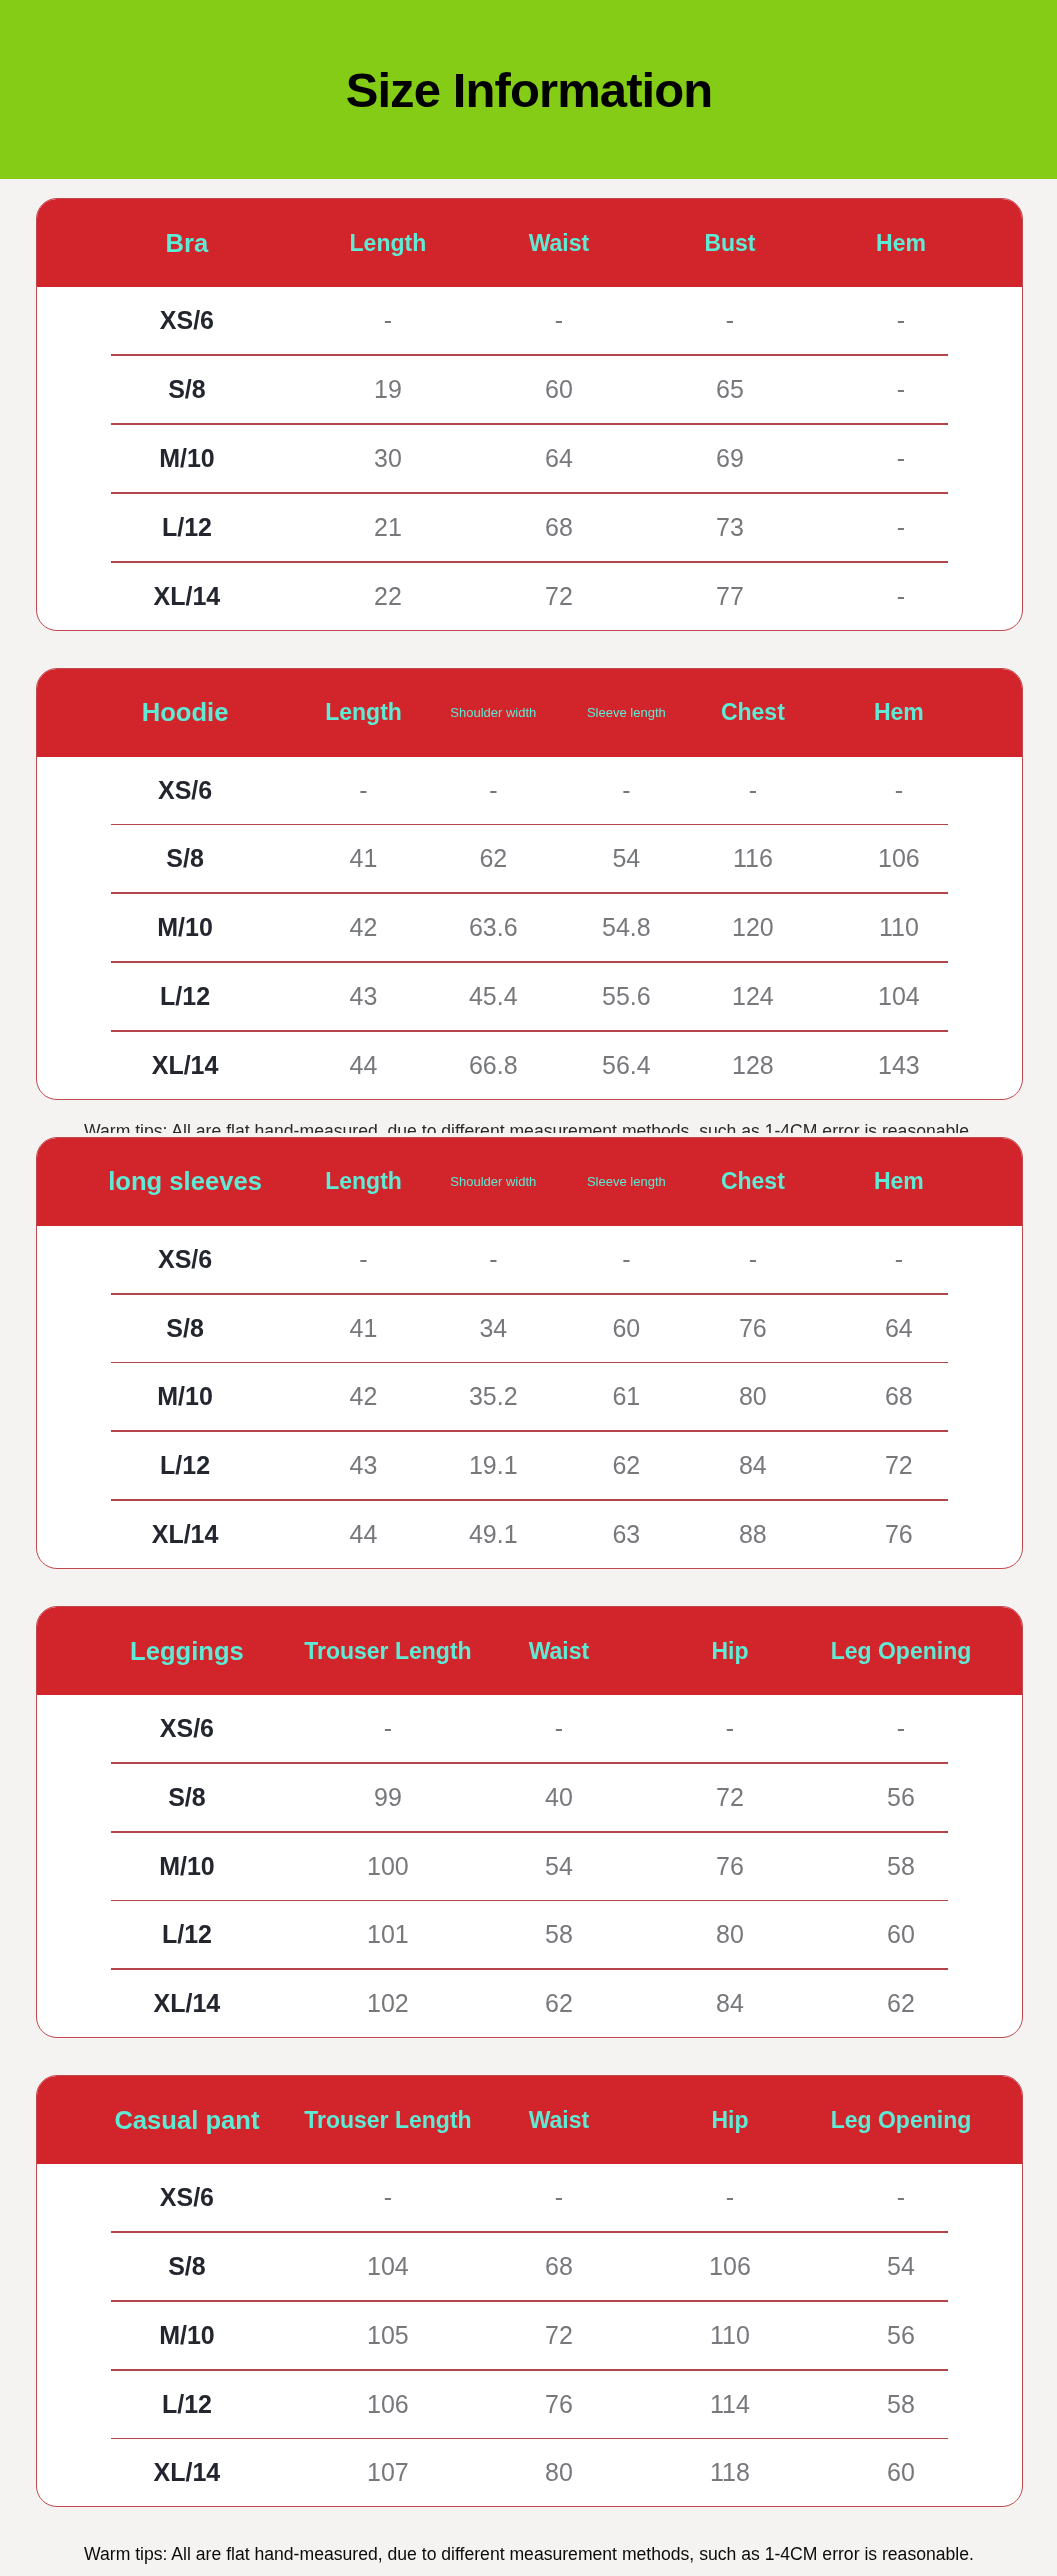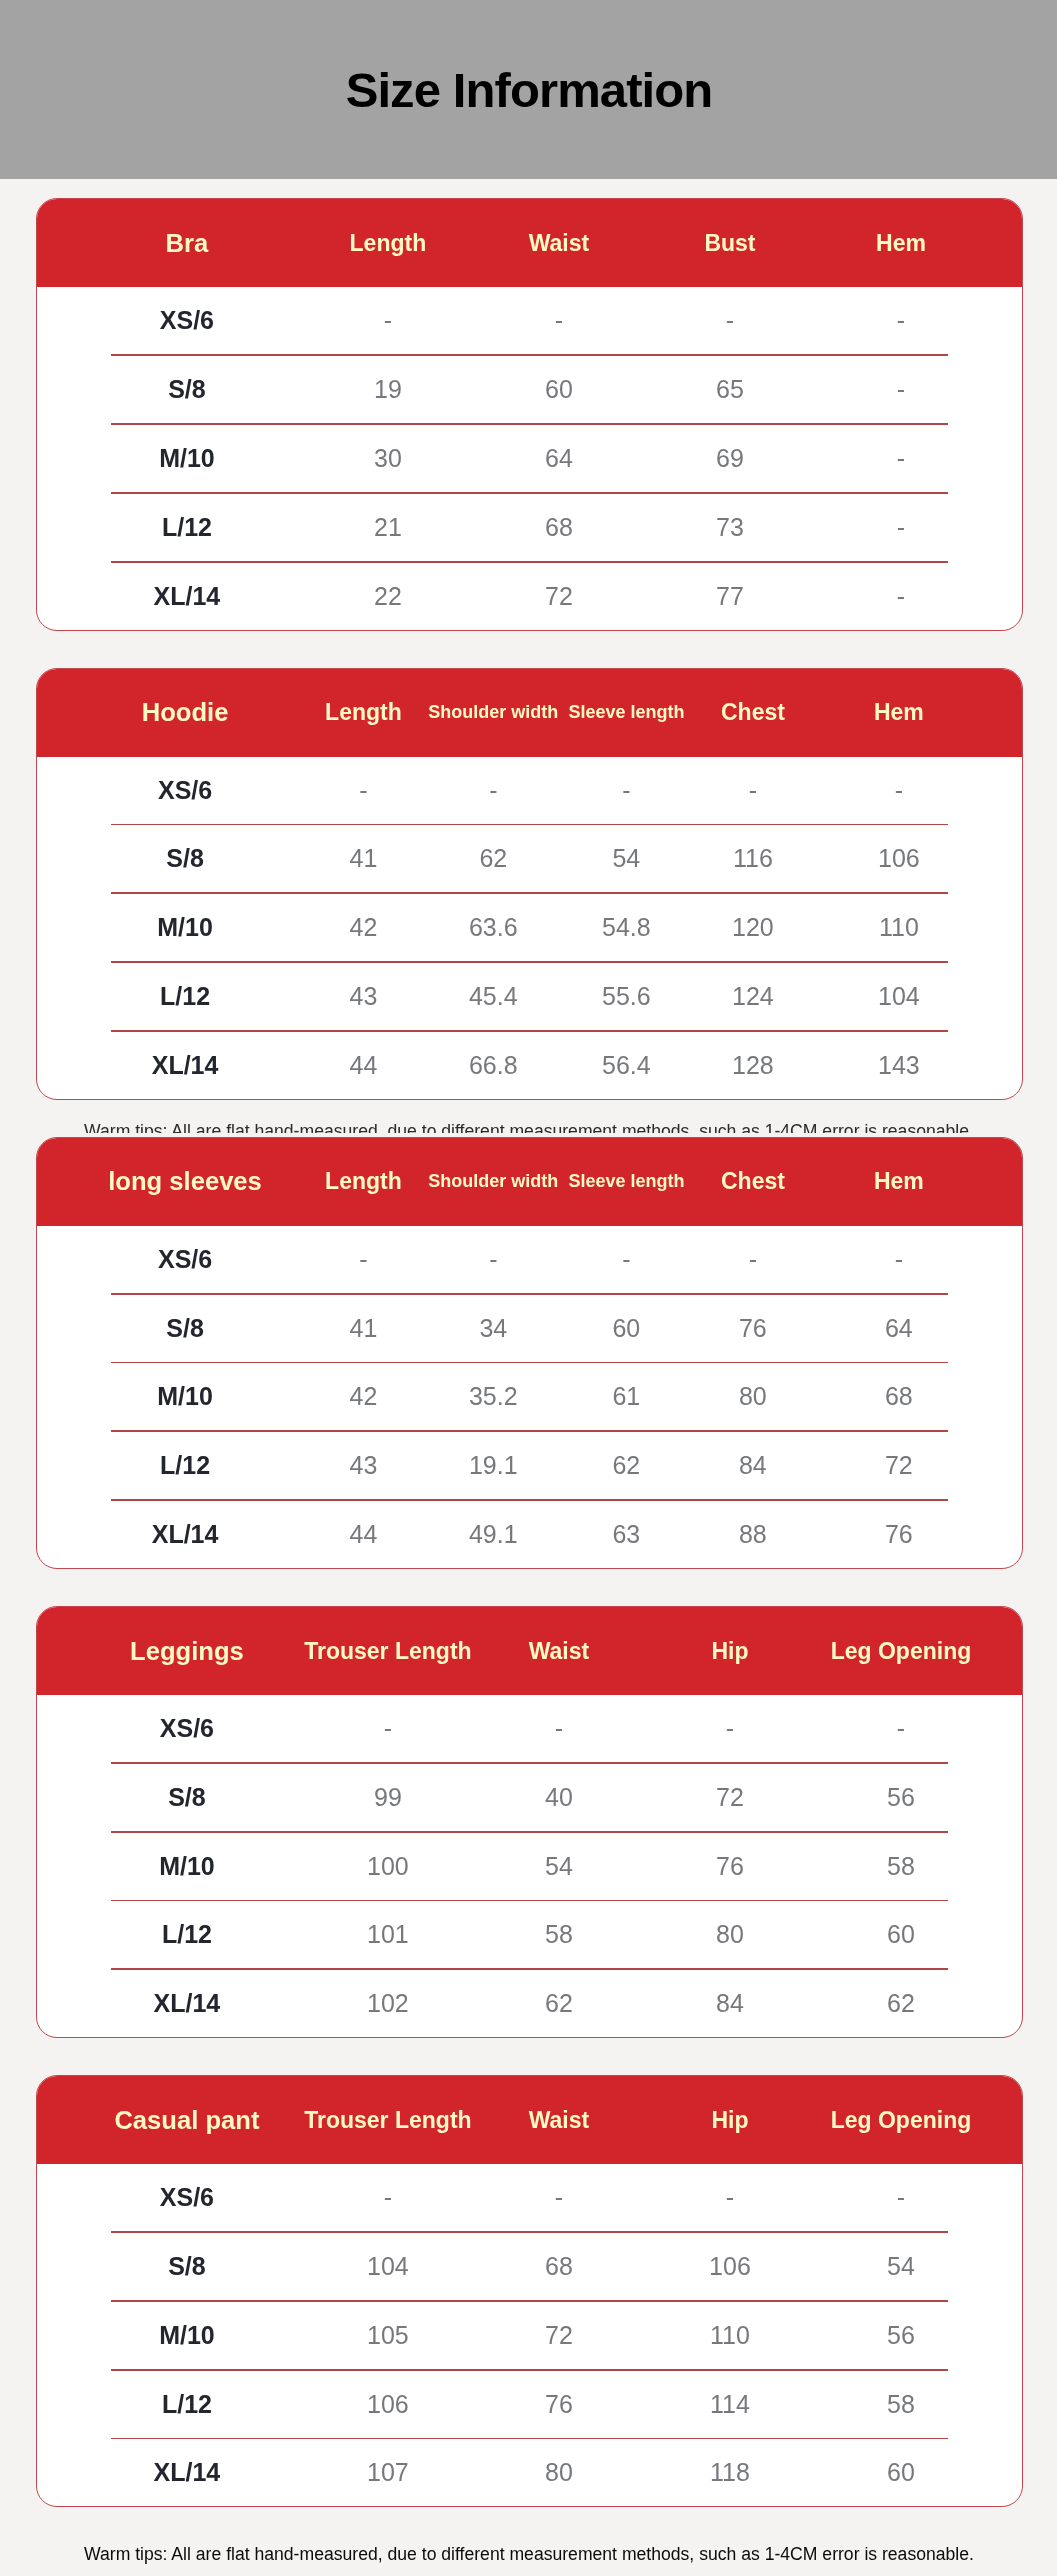--- a/index.html
+++ b/index.html
@@ -5,21 +5,21 @@
   html, body { margin: 0; padding: 0; }
   body {
     width: 1058px;
     min-height: 2576px;
     background: #f5f3f1;
     font-family: "Liberation Sans", sans-serif;
     -webkit-font-smoothing: antialiased;
   }
   .title-band {
     height: 179px;
-    background: #a3a3a3;
+    background: #84cc16;
     display: flex;
     align-items: center;
     justify-content: center;
   }
   .page-title {
     margin: 0;
     font-size: 49px;
     font-weight: 800;
     letter-spacing: -0.9px;
     color: #000000;
@@ -37,28 +37,28 @@
   .card-header {
     background: #d2252b;
     height: 88px;
     display: grid;
     align-items: center;
     padding: 0 35px;
   }
   .cols-5 .card-header, .cols-5 .t-row { grid-template-columns: 1.35fr 1fr 1fr 1fr 1fr; }
   .cols-6 .card-header, .cols-6 .t-row { grid-template-columns: 1.75fr 1fr 1fr 1.05fr 0.9fr 1.35fr; }
   .h-cell {
-    color: #fef9c3;
+    color: #5eead4;
     font-size: 23px;
     font-weight: 600;
     text-align: center;
     white-space: nowrap;
   }
   .h-cell.name { font-size: 25.6px; }
-  .h-cell.small { font-size: 18px; font-weight: 700; }
+  .h-cell.small { font-size: 13px; font-weight: 400; }
   .t-row {
     display: grid;
     height: 67px;
     align-items: center;
     padding: 0 35px;
   }
   .c { text-align: center; font-size: 25px; white-space: nowrap; }
   .c.size { color: #23262e; font-weight: 700; }
   .c.val  { color: #76787c; font-weight: 400; }
   .sep {

